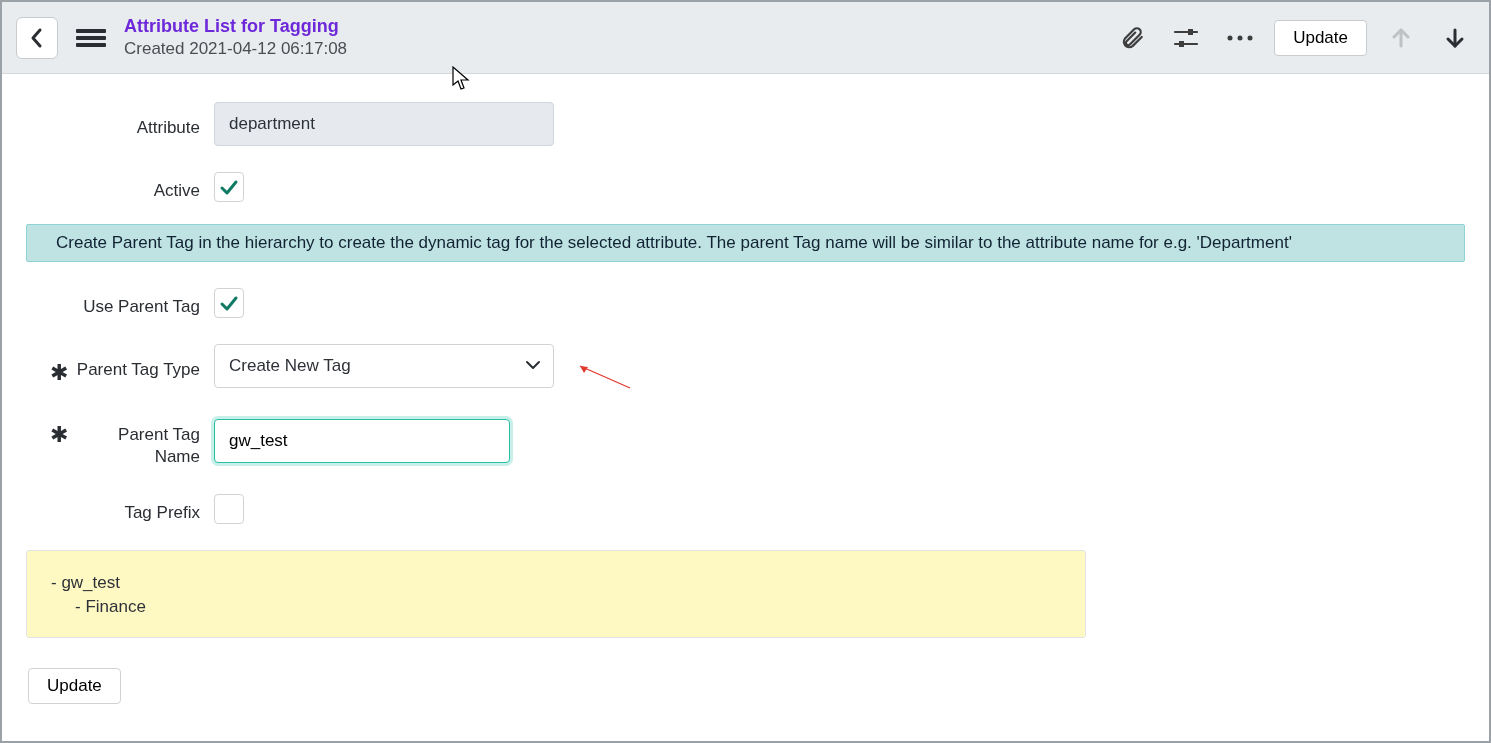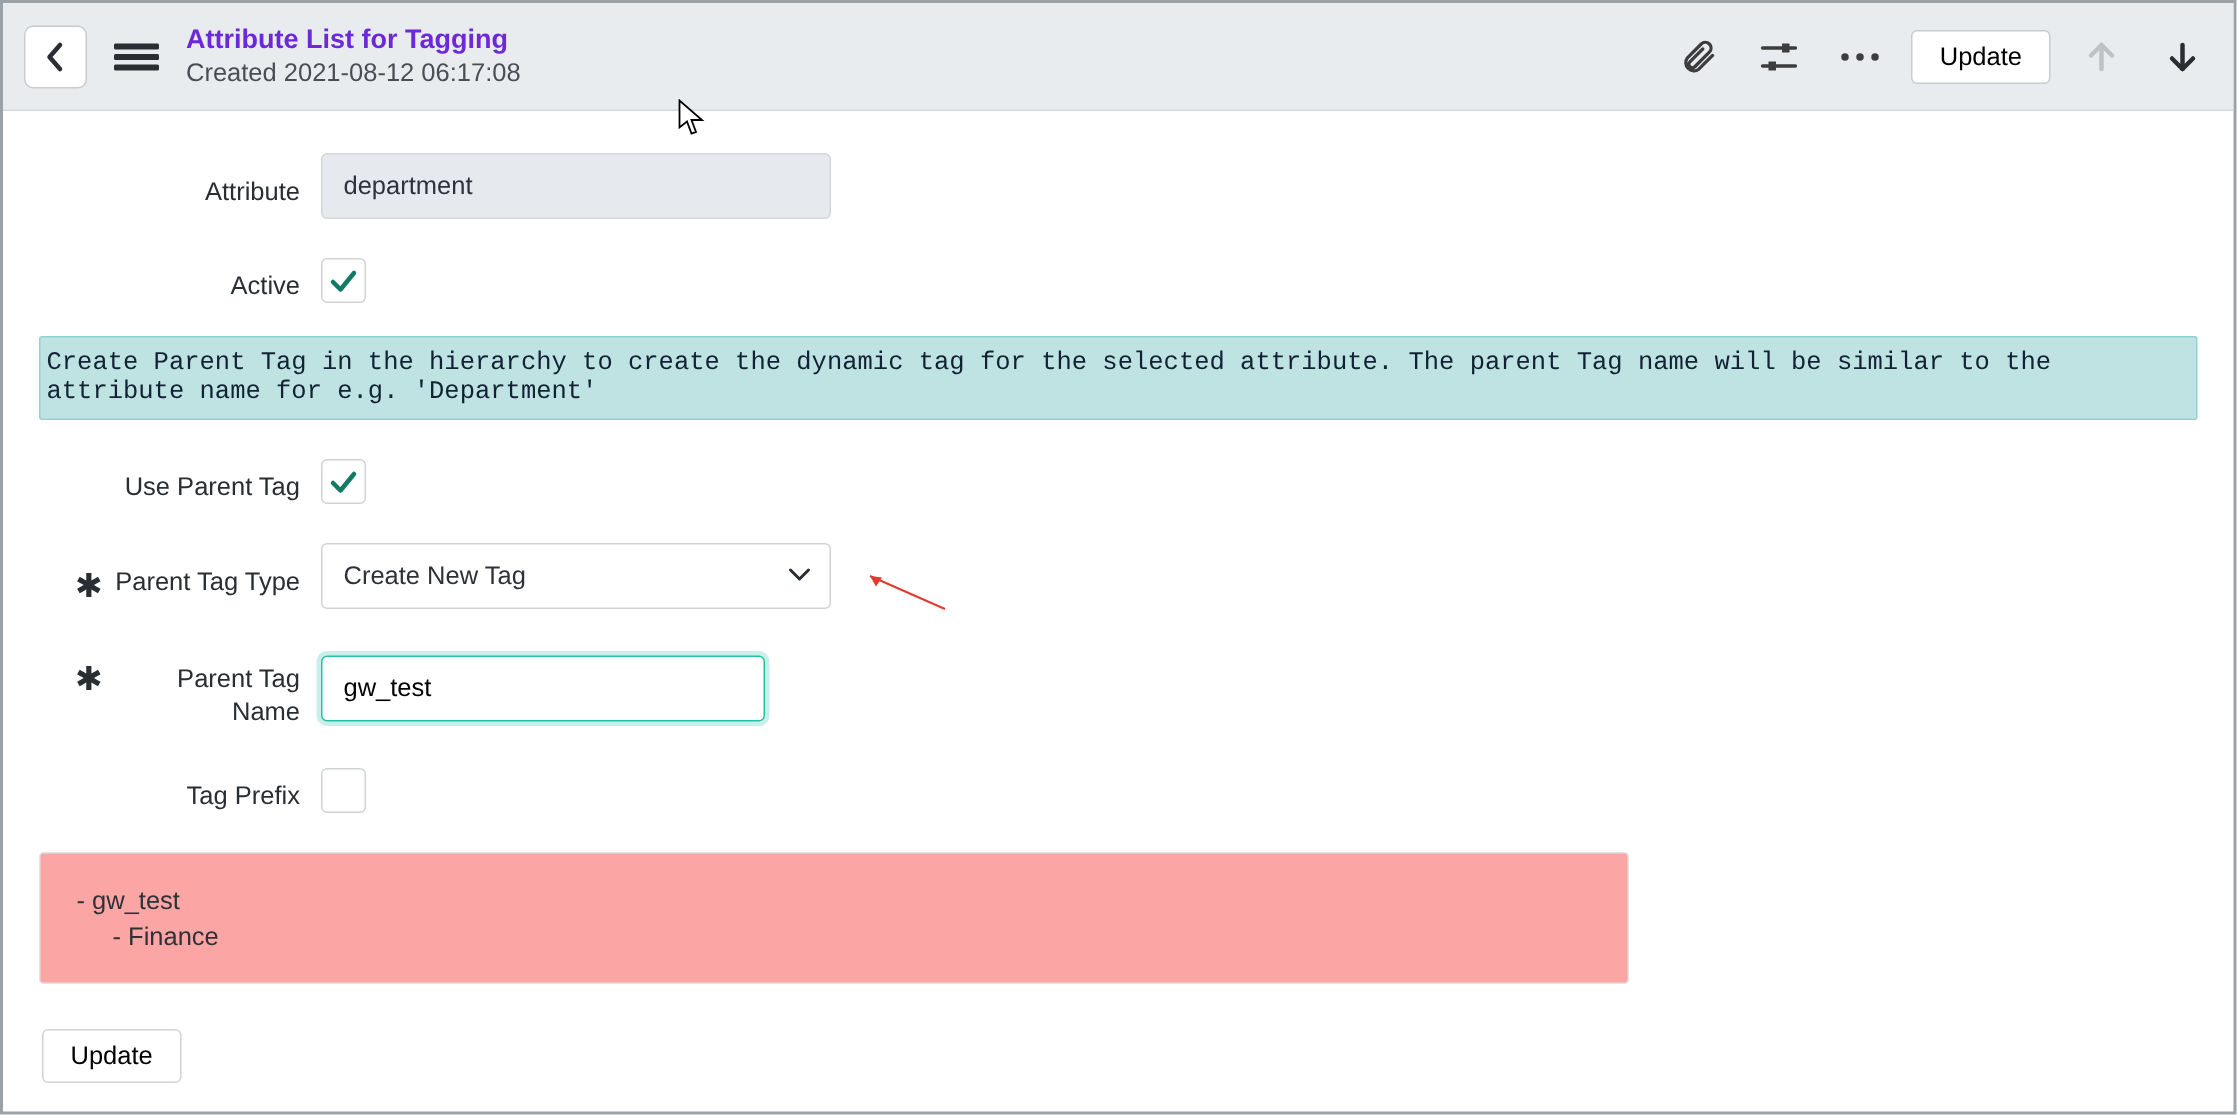--- a/index.html
+++ b/index.html
@@ -123,25 +123,24 @@
     background:#fff;
     display:flex;align-items:center;justify-content:center;
     cursor:pointer;
   }
   .chk svg { display:block; }
 
   .info-banner {
     background: var(--info-bg);
     border:1px solid var(--info-border);
     border-radius:2px;
-    padding:8px 4px;
+    padding:8px 29px;
     margin: -4px 0 26px 0;
     font-size:17px;
     color:#123;
-    font-family:Liberation Mono, monospace;
   }
 
   .select-field {
     width:340px;height:44px;
     border:1px solid #cfd3d6;
     border-radius:4px;
     background:#fff;
     display:flex;align-items:center;
     padding:0 14px;
     position:relative;
@@ -158,21 +157,21 @@
     border-radius:4px;
     padding:0 14px;
     font-size:17px;
     outline:none;
     box-shadow: 0 0 0 3px rgba(39,191,167,.25);
     border-color: var(--teal-focus);
   }
 
   .sample-box {
     width: 1060px;
-    background: #fca5a5;
+    background: #fef9c3;
     border:1px solid #e0e4e6;
     border-radius:3px;
     padding: 22px 20px 20px 20px;
     font-size:17px;
   }
   .sample-line1 { padding-left:4px; }
   .sample-line2 { padding-left:28px; padding-top:4px;}
 
   .footer-btn {
     height:36px;
@@ -205,21 +204,21 @@
   <div class="ham-icon">
     <svg width="30" height="22" viewBox="0 0 30 22">
       <rect x="0" y="2" width="30" height="4" rx="1" fill="#2a2e33"></rect>
       <rect x="0" y="9" width="30" height="4" rx="1" fill="#2a2e33"></rect>
       <rect x="0" y="16" width="30" height="4" rx="1" fill="#2a2e33"></rect>
     </svg>
   </div>
 
   <div class="title-block">
     <div class="title-main">Attribute List for Tagging</div>
-    <div class="title-sub">Created 2021-08-12 06:17:08</div>
+    <div class="title-sub">Created 2021-04-12 06:17:08</div>
   </div>
 
   <div class="header-spacer"></div>
 
   <div class="hdr-icon">
     <svg width="26" height="26" viewBox="0 0 24 24" fill="none" stroke="#3d3d3d" stroke-width="2" stroke-linecap="round" stroke-linejoin="round">
         <path d="M21 11l-8.5 8.5a5 5 0 0 1-7-7L14 4a3.5 3.5 0 0 1 5 5l-9 9a2 2 0 0 1-3-3l8-8"></path>
       </svg>
   </div>
 

